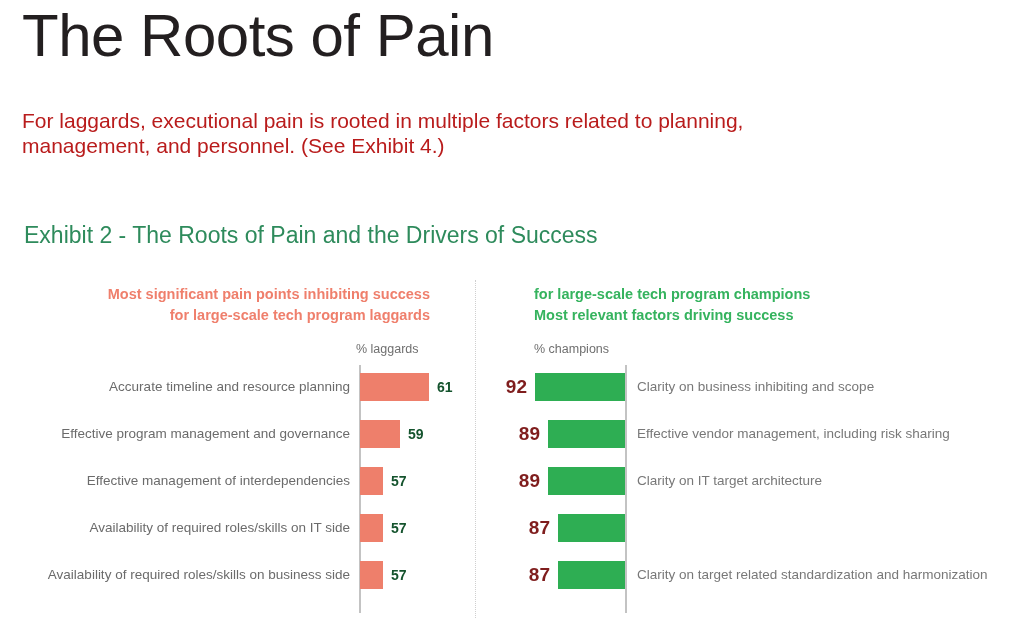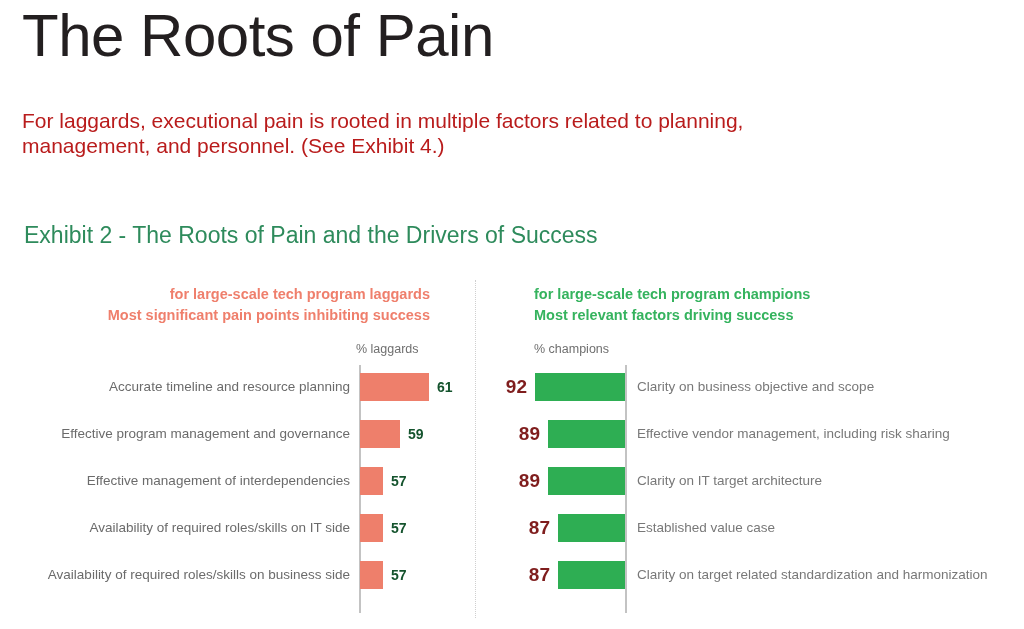--- a/index.html
+++ b/index.html
@@ -194,41 +194,41 @@
 
   <div class="intro">For laggards, executional pain is rooted in multiple factors related to planning, management, and personnel. (See Exhibit 4.)</div>
 
   <div class="exhibit-title">Exhibit 2 - The Roots of Pain and the Drivers of Success</div>
 
   <div class="chart-area">
 
     <div class="divider"></div>
 
     <div class="panel-title left">
+      <span class="ln">Most significant pain points inhibiting success</span>
       <span class="ln">for large-scale tech program laggards</span>
-      <span class="ln">Most significant pain points inhibiting success</span>
     </div>
     <div class="unit left">% laggards</div>
     <div class="axis left"></div>
 
     <div class="panel-title right">
       <span class="ln">for large-scale tech program champions</span>
       <span class="ln">Most relevant factors driving success</span>
     </div>
     <div class="unit right">% champions</div>
     <div class="axis right"></div>
 
     <div id="rows">
         <div class="row" style="top: 97px;">
           <div class="cat-left">Accurate timeline and resource planning</div>
           <div class="bar-left" style="width: 69px; background: rgb(238, 127, 107);"></div>
           <div class="val-left" style="left: 437px;">61</div>
           <div class="bar-right" style="left: 535px; width: 90px; background: rgb(46, 174, 83);"></div>
           <div class="val-right" style="left: 489px; width: 38px;">92</div>
-          <div class="cat-right">Clarity on business objective and scope</div>
+          <div class="cat-right">Clarity on business inhibiting and scope</div>
         </div>
         <div class="row" style="top: 144px;">
           <div class="cat-left">Effective program management and governance</div>
           <div class="bar-left" style="width: 40px; background: rgb(238, 127, 107);"></div>
           <div class="val-left" style="left: 408px;">59</div>
           <div class="bar-right" style="left: 548px; width: 77px; background: rgb(46, 174, 83);"></div>
           <div class="val-right" style="left: 502px; width: 38px;">89</div>
           <div class="cat-right">Effective vendor management, including risk sharing</div>
         </div>
         <div class="row" style="top: 191px;">
@@ -238,21 +238,20 @@
           <div class="bar-right" style="left: 548px; width: 77px; background: rgb(46, 174, 83);"></div>
           <div class="val-right" style="left: 502px; width: 38px;">89</div>
           <div class="cat-right">Clarity on IT target architecture</div>
         </div>
         <div class="row" style="top: 238px;">
           <div class="cat-left">Availability of required roles/skills on IT side</div>
           <div class="bar-left" style="width: 23px; background: rgb(238, 127, 107);"></div>
           <div class="val-left" style="left: 391px;">57</div>
           <div class="bar-right" style="left: 558px; width: 67px; background: rgb(46, 174, 83);"></div>
           <div class="val-right" style="left: 512px; width: 38px;">87</div>
-          <div class="cat-right">Established value case</div>
         </div>
         <div class="row" style="top: 285px;">
           <div class="cat-left">Availability of required roles/skills on business side</div>
           <div class="bar-left" style="width: 23px; background: rgb(238, 127, 107);"></div>
           <div class="val-left" style="left: 391px;">57</div>
           <div class="bar-right" style="left: 558px; width: 67px; background: rgb(46, 174, 83);"></div>
           <div class="val-right" style="left: 512px; width: 38px;">87</div>
           <div class="cat-right">Clarity on target related standardization and harmonization</div>
         </div>
       </div>

